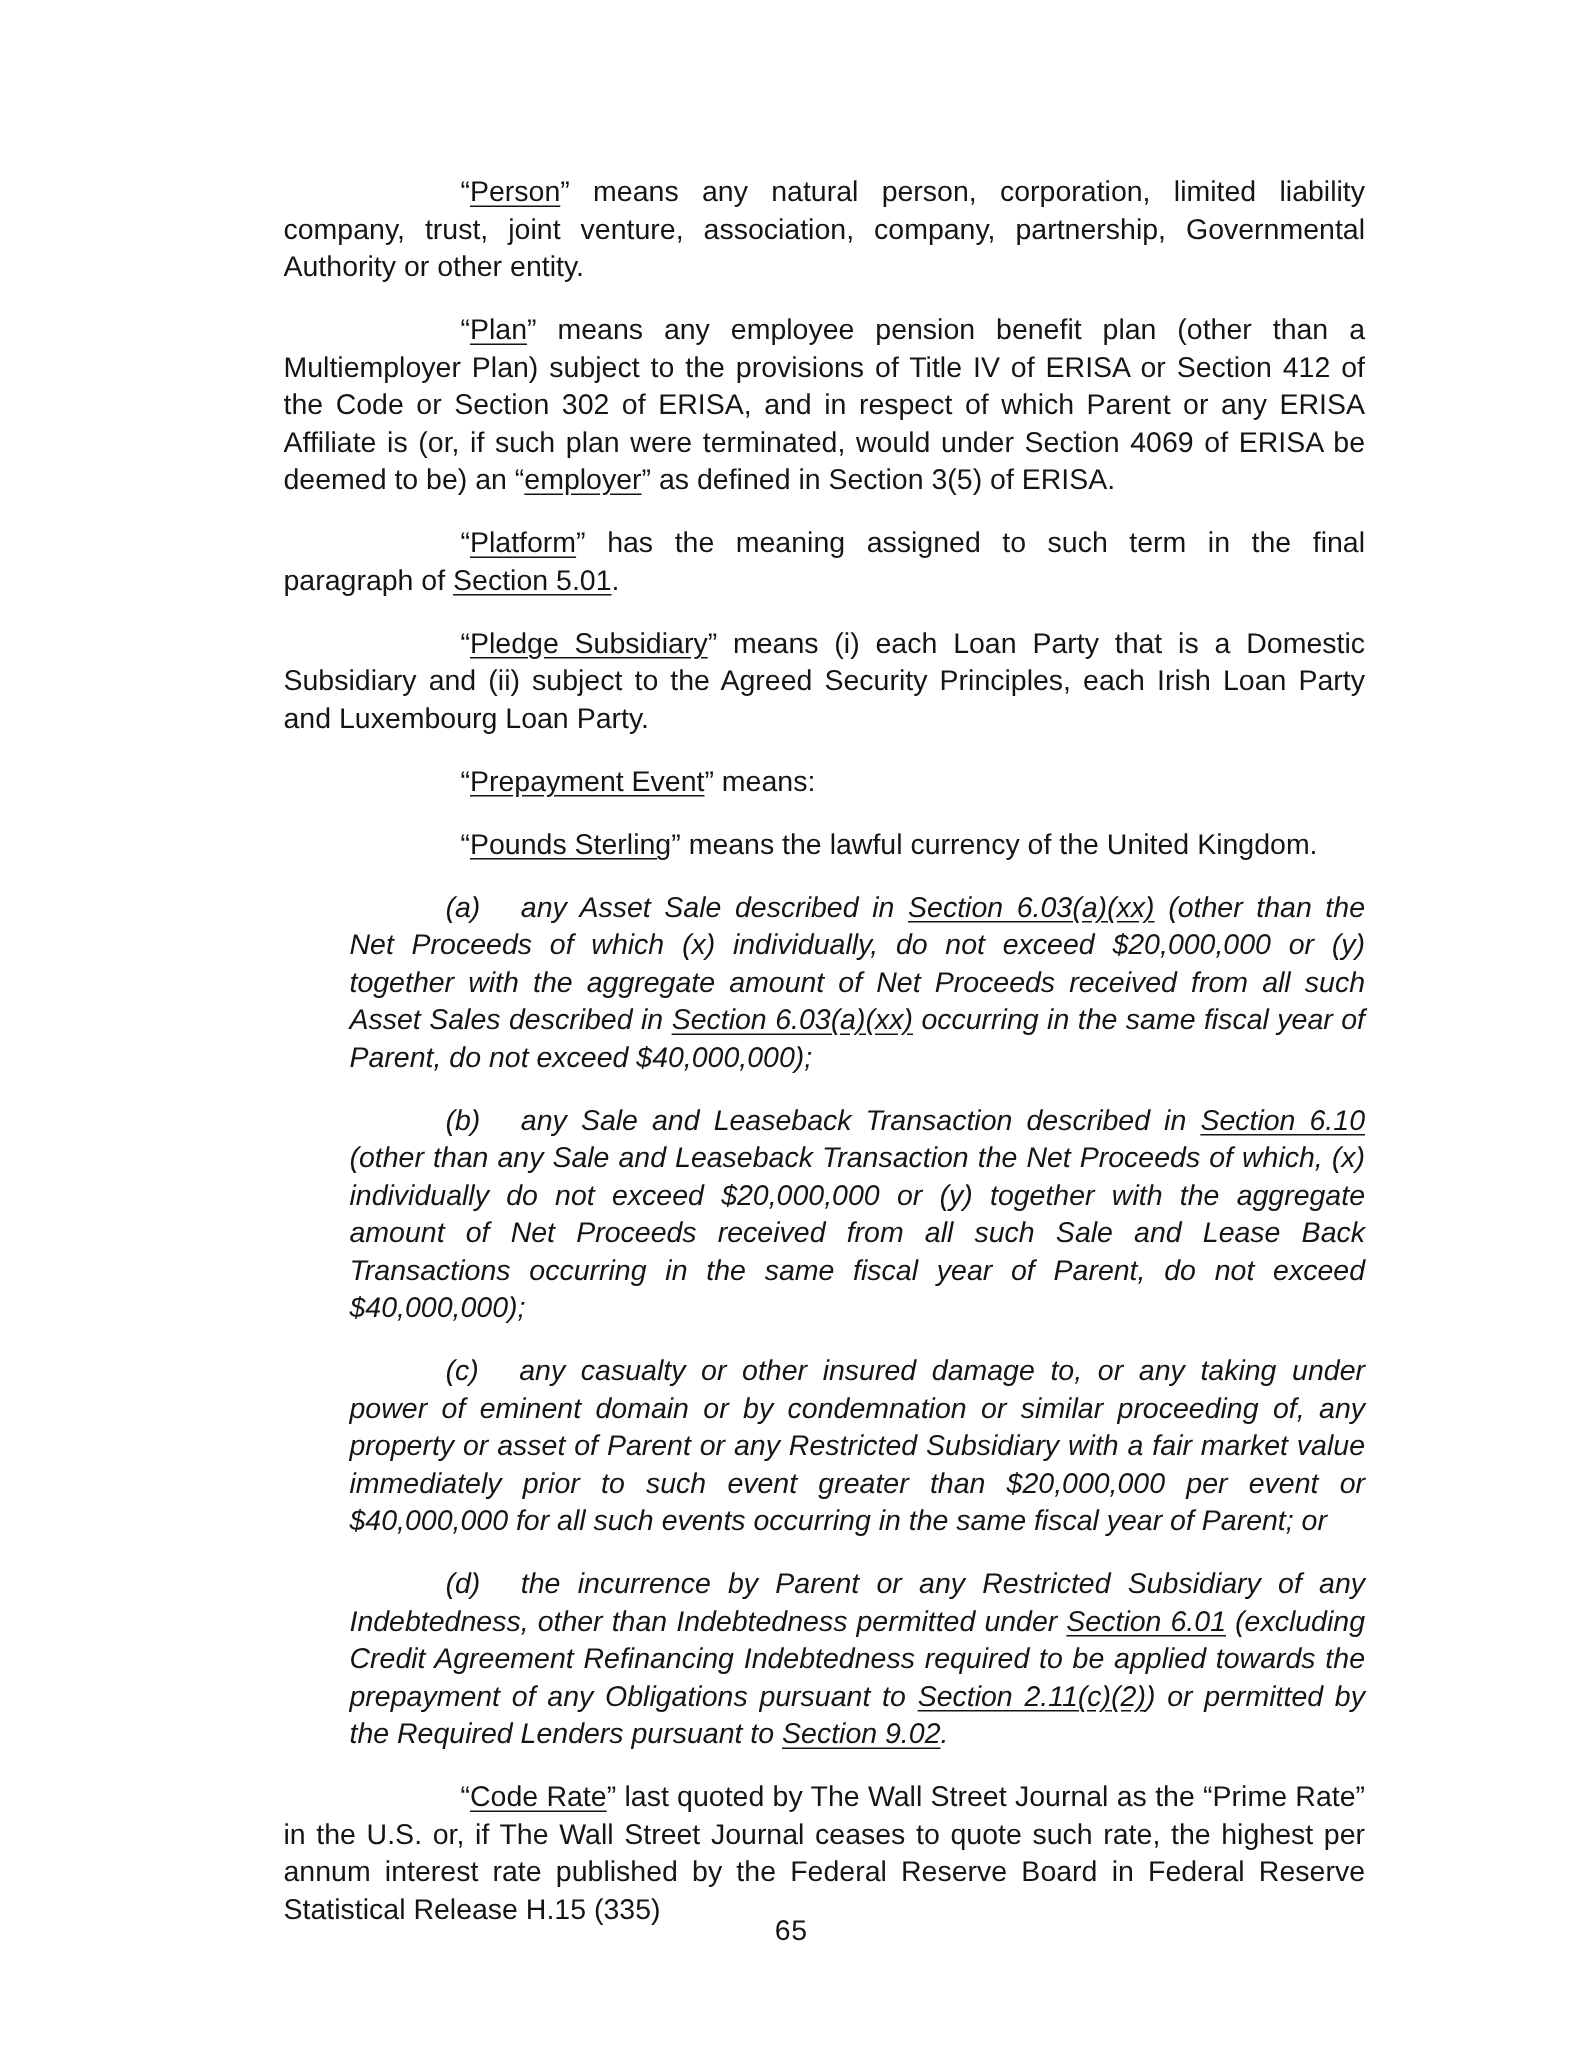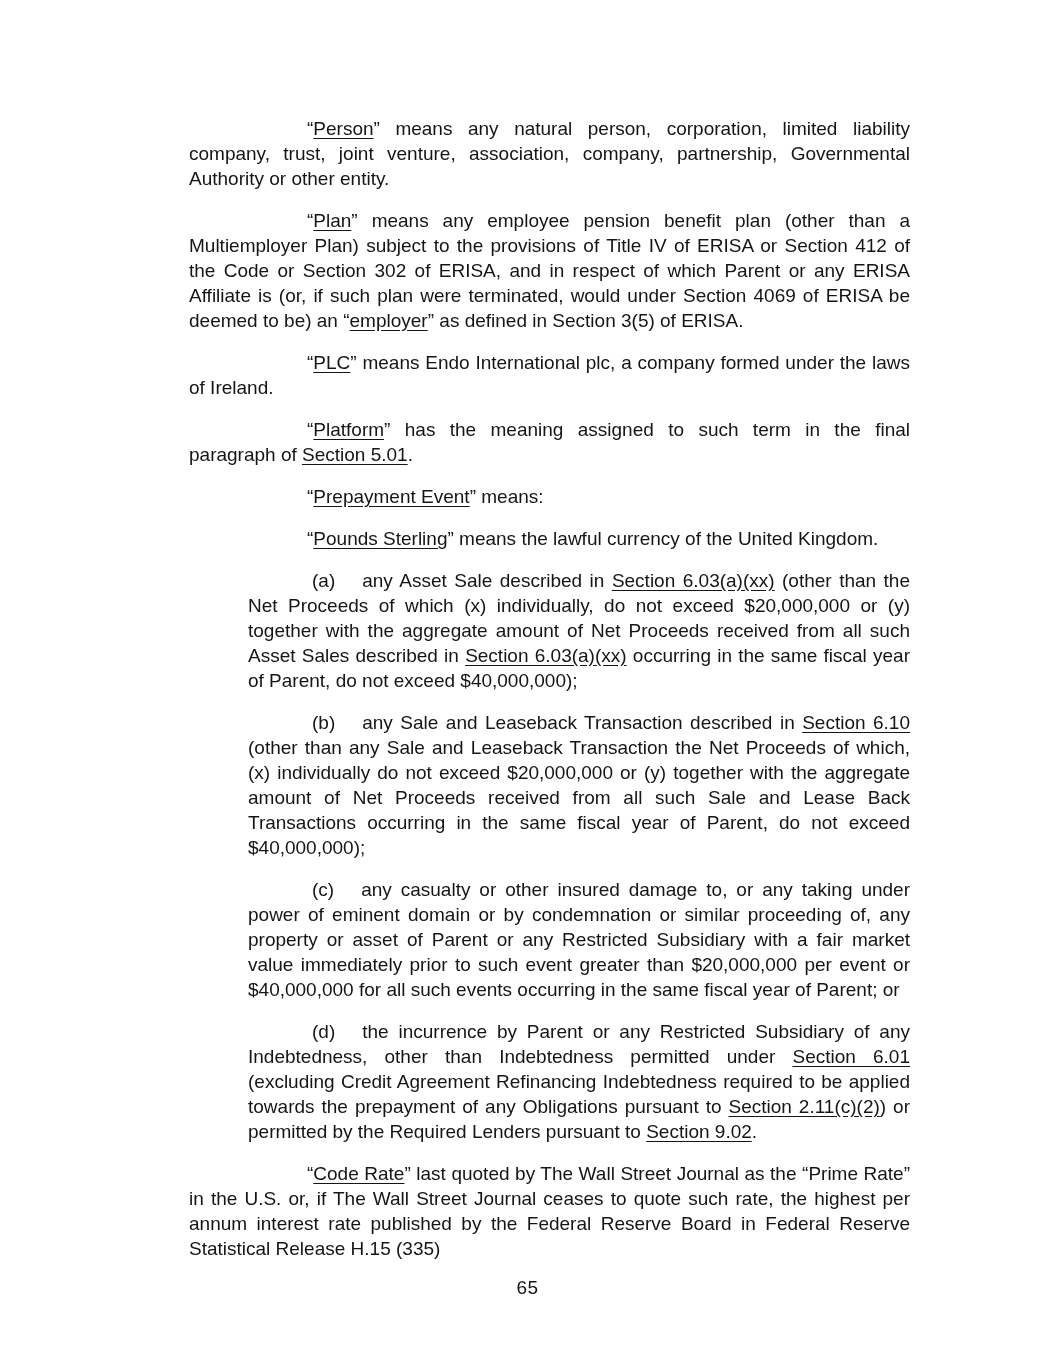--- a/index.html
+++ b/index.html
@@ -23,22 +23,23 @@
   }
   .doc-body p {
     margin: 0 0 17px 0;
     text-align: justify;
     text-justify: inter-word;
   }
   .doc-body p.body {
     text-indent: 118px;
   }
   .doc-body p.sub {
-    margin-left: 59px;
+    margin-left: 44px;
     text-indent: 64px;
+    font-style: italic;
   }
   .doc-body .u {
     text-decoration: underline;
     text-underline-offset: 3px;
   }
   .doc-body .tab {
     display: inline-block;
     width: 27px;
   }
   .page-number {
@@ -50,22 +51,22 @@
     letter-spacing: 0.5px;
   }
 </style>
 </head>
 <body>
 
 <div class="page">
   <div class="doc-body">
       <p class="body"><span>“</span><span class="u">Person</span><span>” means any natural person, corporation, limited liability company, trust, joint venture, association, company, partnership, Governmental Authority or other entity.</span></p>
       <p class="body"><span>“</span><span class="u">Plan</span><span>” means any employee pension benefit plan (other than a Multiemployer Plan) subject to the provisions of Title IV of ERISA or Section 412 of the Code or Section 302 of ERISA, and in respect of which Parent or any ERISA Affiliate is (or, if such plan were terminated, would under Section 4069 of ERISA be deemed to be) an “</span><span class="u">employer</span><span>” as defined in Section 3(5) of ERISA.</span></p>
-      <p class="body"><span>“</span><span class="u">PLC</span><span>” means Endo International plc, a company formed under the laws of Ireland.</span></p>
       <p class="body"><span>“</span><span class="u">Platform</span><span>” has the meaning assigned to such term in the final paragraph of </span><span class="u">Section 5.01</span><span>.</span></p>
+      <p class="body"><span>“</span><span class="u">Pledge Subsidiary</span><span>” means (i) each Loan Party that is a Domestic Subsidiary and (ii) subject to the Agreed Security Principles, each Irish Loan Party and Luxembourg Loan Party.</span></p>
       <p class="body"><span>“</span><span class="u">Prepayment Event</span><span>” means:</span></p>
       <p class="body"><span>“</span><span class="u">Pounds Sterling</span><span>” means the lawful currency of the United Kingdom.</span></p>
       <p class="sub"><span>(a)</span><span class="tab"></span><span>any Asset Sale described in </span><span class="u">Section 6.03(a)(xx)</span><span> (other than the Net Proceeds of which (x) individually, do not exceed $20,000,000 or (y) together with the aggregate amount of Net Proceeds received from all such Asset Sales described in </span><span class="u">Section 6.03(a)(xx)</span><span> occurring in the same fiscal year of Parent, do not exceed $40,000,000);</span></p>
       <p class="sub"><span>(b)</span><span class="tab"></span><span>any Sale and Leaseback Transaction described in </span><span class="u">Section 6.10</span><span> (other than any Sale and Leaseback Transaction the Net Proceeds of which, (x) individually do not exceed $20,000,000 or (y) together with the aggregate amount of Net Proceeds received from all such Sale and Lease Back Transactions occurring in the same fiscal year of Parent, do not exceed $40,000,000);</span></p>
       <p class="sub"><span>(c)</span><span class="tab"></span><span>any casualty or other insured damage to, or any taking under power of eminent domain or by condemnation or similar proceeding of, any property or asset of Parent or any Restricted Subsidiary with a fair market value immediately prior to such event greater than $20,000,000 per event or $40,000,000 for all such events occurring in the same fiscal year of Parent; or</span></p>
       <p class="sub"><span>(d)</span><span class="tab"></span><span>the incurrence by Parent or any Restricted Subsidiary of any Indebtedness, other than Indebtedness permitted under </span><span class="u">Section 6.01</span><span> (excluding Credit Agreement Refinancing Indebtedness required to be applied towards the prepayment of any Obligations pursuant to </span><span class="u">Section 2.11(c)(2)</span><span>) or permitted by the Required Lenders pursuant to </span><span class="u">Section 9.02</span><span>.</span></p>
       <p class="body"><span>“</span><span class="u">Code Rate</span><span>” last quoted by The Wall Street Journal as the “Prime Rate” in the U.S. or, if The Wall Street Journal ceases to quote such rate, the highest per annum interest rate published by the Federal Reserve Board in Federal Reserve Statistical Release H.15 (335)</span></p>
     </div>
   <div class="page-number">65</div>
 </div>

